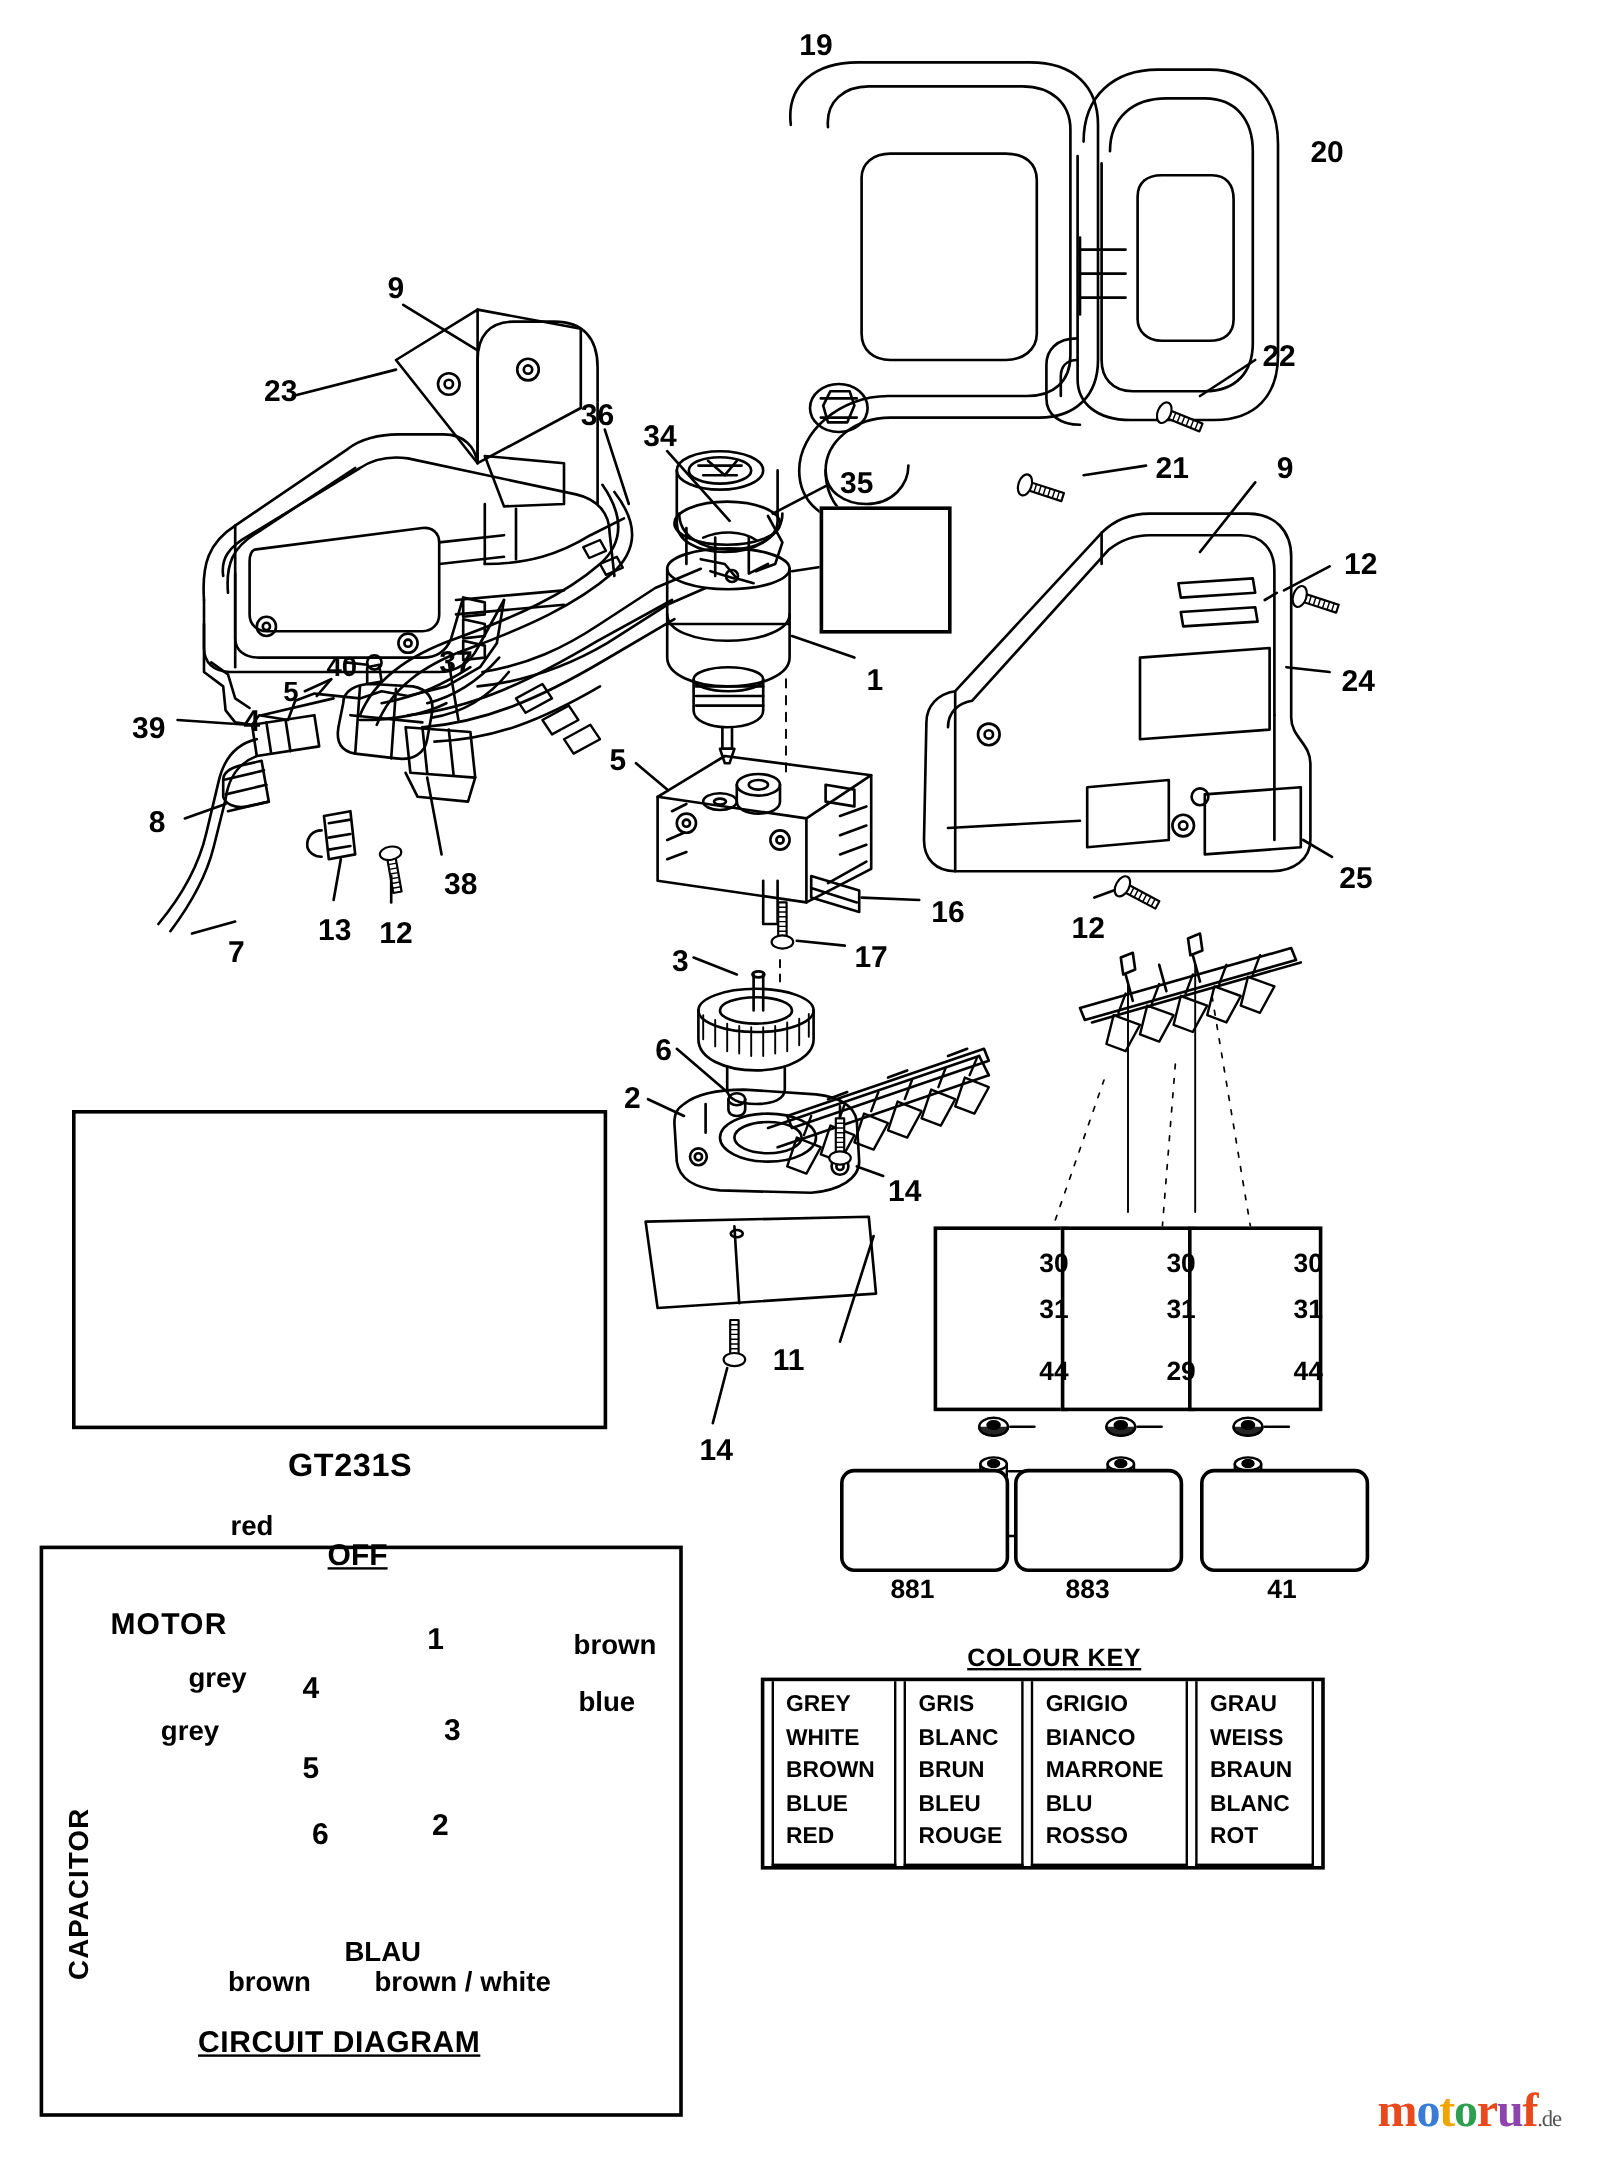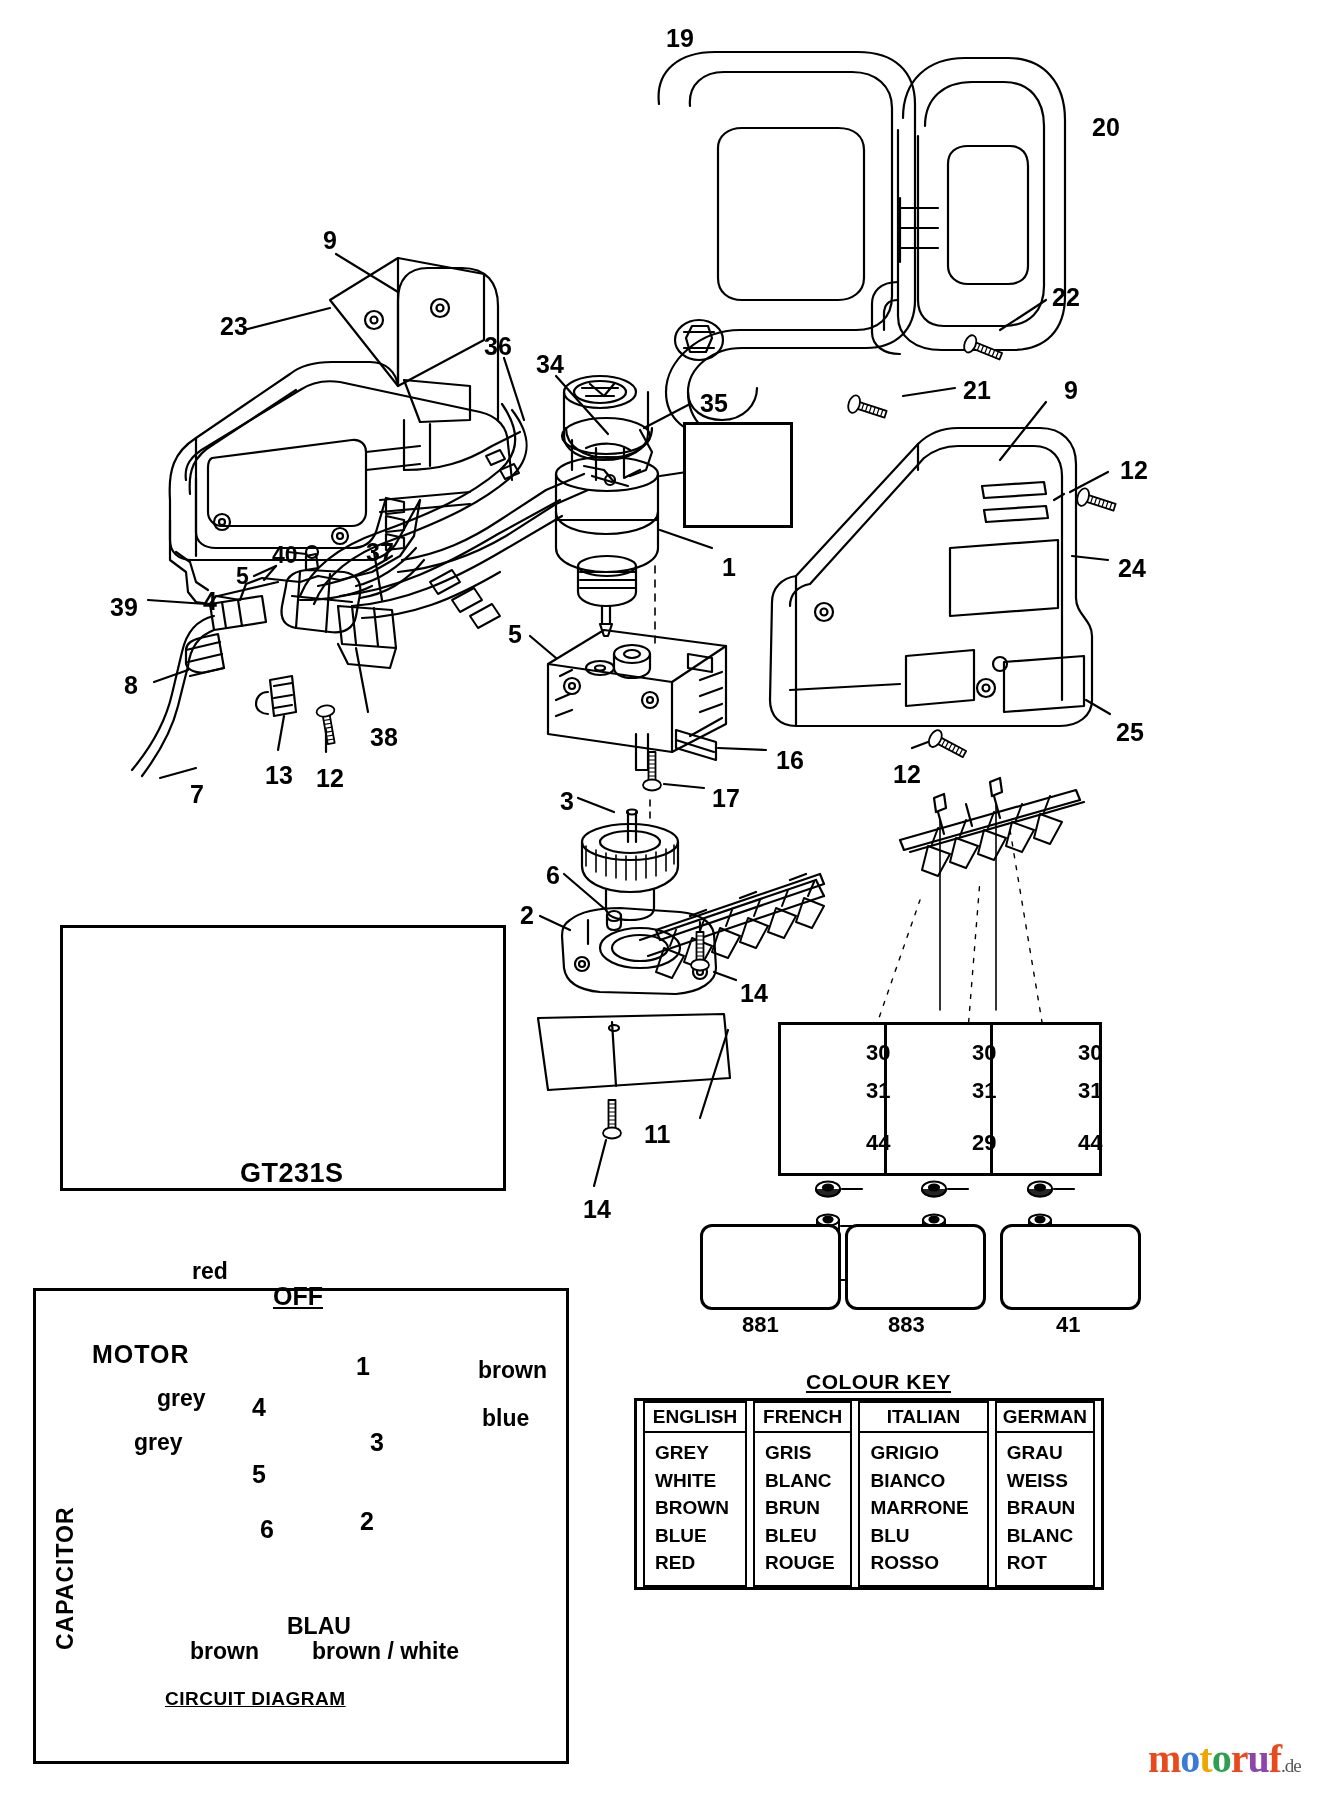--- a/index.html
+++ b/index.html
@@ -7,27 +7,27 @@
        font-family:"Liberation Sans",sans-serif;color:#000;}
   .stage{position:absolute;left:0;top:0;width:1337px;height:1800px;}
   svg.layer{position:absolute;left:0;top:0;width:1337px;height:1800px;}
 
   .callout{position:absolute;font-weight:bold;font-size:25px;line-height:1;
            letter-spacing:0px;white-space:nowrap;}
   .callout.sm{font-size:23px;}
 
   .boxlbl{position:absolute;font-weight:bold;font-size:22px;white-space:nowrap;}
 
-  .modelname{position:absolute;font-weight:bold;font-size:27px;letter-spacing:.5px;}
+  .modelname{position:absolute;font-weight:bold;font-size:27px;letter-spacing:.5px;margin-top:48px;}
 
   
   .cd{position:absolute;font-weight:bold;white-space:nowrap;}
   .cd.lab{font-size:23px;}
   .cd.num{font-size:25px;}
-  .cd.title{font-size:19px;text-decoration:underline;letter-spacing:.5px;}
+  .cd.title{font-size:25px;text-decoration:underline;letter-spacing:.5px;}
   .cd.off{font-size:25px;text-decoration:underline;}
   .cd.vert{transform:rotate(-90deg);transform-origin:left top;font-size:23px;letter-spacing:1px;}
 
   
   .ckwrap{position:absolute;left:634px;top:1398px;width:470px;}
   .cktitle{position:absolute;left:806px;top:1370px;font-weight:bold;font-size:21px;
            text-decoration:underline;letter-spacing:.5px;}
   table.ck{border-collapse:separate;border-spacing:6px 0px;border:3px solid #000;
            background:#fff;width:470px;}
   table.ck th{border:2px solid #000;font-size:19px;font-weight:bold;text-align:center;
@@ -784,26 +784,20 @@
 <div class="cd num" style="left:360px;top:1507px">2</div>
 <div class="cd num" style="left:370px;top:1428px">3</div>
 <div class="cd num" style="left:252px;top:1393px">4</div>
 <div class="cd num" style="left:252px;top:1460px">5</div>
 <div class="cd num" style="left:260px;top:1515px">6</div>
 
 <div class="cktitle">COLOUR KEY</div>
 <div class="ckwrap">
   <table class="ck">
     <tbody>
-          <tr class="hdr">
-      <th>ENGLISH</th>
-      <th>FRENCH</th>
-      <th>ITALIAN</th>
-      <th>GERMAN</th>
-    </tr>
     <tr>
       <td class="ckcell">
         <div>GREY</div>
         <div>WHITE</div>
         <div>BROWN</div>
         <div>BLUE</div>
         <div>RED</div>
       </td>
       <td class="ckcell">
         <div>GRIS</div>

